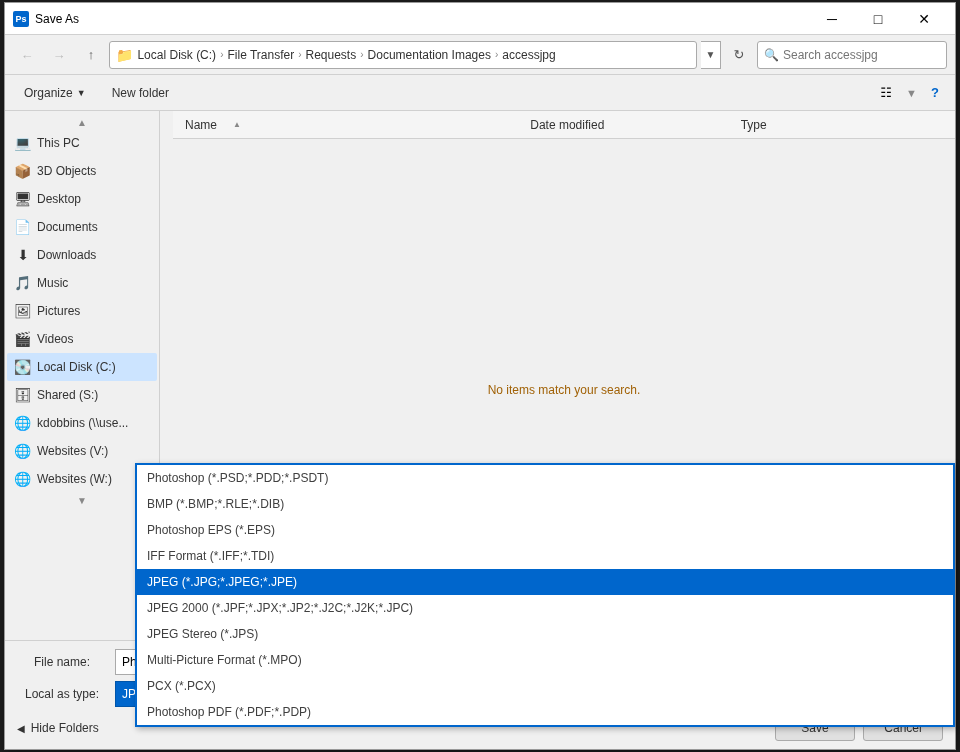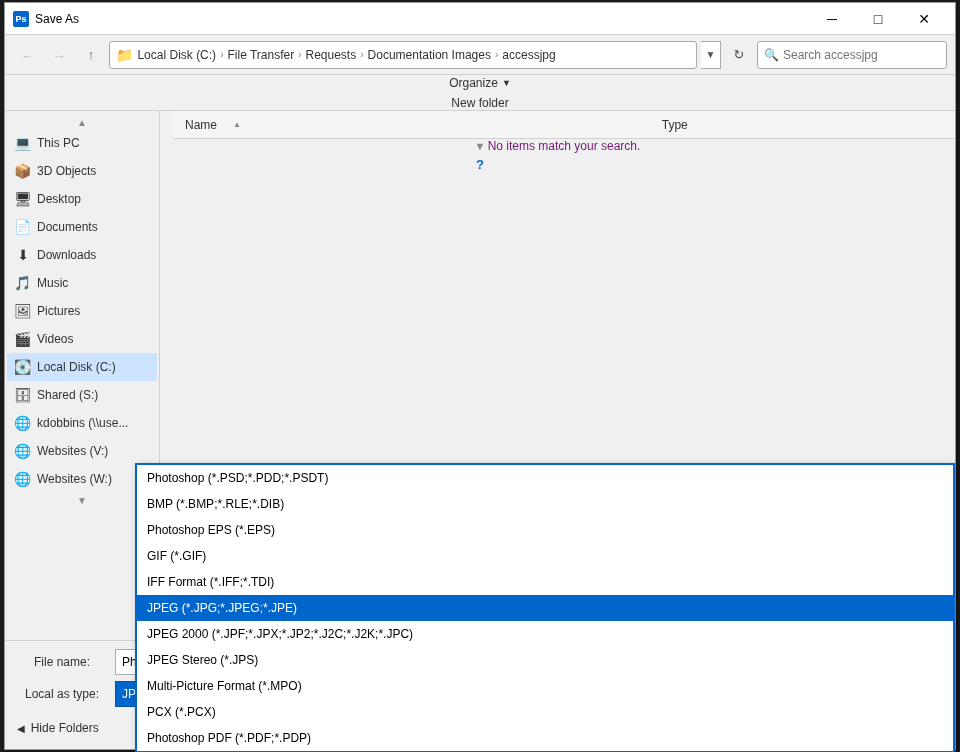--- a/index.html
+++ b/index.html
@@ -140,21 +140,20 @@
     
     .toolbar {
       background: #f0f0f0;
       height: 36px;
       display: flex;
       align-items: center;
       padding: 0 8px;
       gap: 4px;
       border-bottom: 1px solid #d0d0d0;
       flex-shrink: 0;
-      flex-direction: column;
     }
     .toolbar-btn {
       height: 26px;
       padding: 0 10px;
       background: transparent;
       border: 1px solid transparent;
       border-radius: 3px;
       cursor: pointer;
       display: flex; align-items: center; gap: 4px;
       font-size: 12px;
@@ -245,23 +244,23 @@
       height: 100%;
     }
     .col-name { flex: 2.5; }
     .col-date { flex: 1.5; }
     .col-type { flex: 1.5; }
     .col-size { flex: 1; }
     .col-sort-icon { font-size: 8px; color: #888; }
     .file-list-body {
       flex: 1;
       display: flex;
-      align-items: flex-start;
+      align-items: center;
       justify-content: center;
-      color: #701a75;
+      color: #a16207;
       font-size: 13px;
     }
 
     
     .bottom-section {
       background: #f0f0f0;
       border-top: 1px solid #d0d0d0;
       padding: 8px 12px;
       flex-shrink: 0;
     }
@@ -367,21 +366,21 @@
       z-index: 100;
       box-shadow: 2px 2px 6px rgba(0,0,0,0.3);
     }
     .dropdown-item {
       height: 26px;
       display: flex;
       align-items: center;
       padding: 0 10px;
       cursor: pointer;
       font-size: 12px;
-      color: #000000;
+      color: #404040;
       white-space: nowrap;
     }
     .dropdown-item.selected {
       background: #0066cc;
       color: white;
     }
 
     
     .sidebar::-webkit-scrollbar { width: 12px; }
     .sidebar::-webkit-scrollbar-track { background: #f0f0f0; }
@@ -512,20 +511,23 @@
       </div>
     </div>
 
     <div class="file-area">
 
       <div class="column-headers">
         <div class="col-header col-name">
           <span>Name</span>
           <span class="col-sort-icon">▲</span>
         </div>
+        <div class="col-header col-date">
+          <span>Date modified</span>
+        </div>
         <div class="col-header col-type">
           <span>Type</span>
         </div>
       </div>
 
       <div class="file-list-body">
         <span>No items match your search.</span>
       </div>
     </div>
   </div>
@@ -557,21 +559,20 @@
         <button class="action-btn">Save</button>
         <button class="action-btn">Cancel</button>
       </div>
     </div>
   </div>
 
   <div class="dropdown-overlay">
     <div class="dropdown-item">Photoshop (*.PSD;*.PDD;*.PSDT)</div>
     <div class="dropdown-item">BMP (*.BMP;*.RLE;*.DIB)</div>
     <div class="dropdown-item">Photoshop EPS (*.EPS)</div>
-    <div class="dropdown-item">GIF (*.GIF)</div>
     <div class="dropdown-item">IFF Format (*.IFF;*.TDI)</div>
     <div class="dropdown-item selected">JPEG (*.JPG;*.JPEG;*.JPE)</div>
     <div class="dropdown-item">JPEG 2000 (*.JPF;*.JPX;*.JP2;*.J2C;*.J2K;*.JPC)</div>
     <div class="dropdown-item">JPEG Stereo (*.JPS)</div>
     <div class="dropdown-item">Multi-Picture Format (*.MPO)</div>
     <div class="dropdown-item">PCX (*.PCX)</div>
     <div class="dropdown-item">Photoshop PDF (*.PDF;*.PDP)</div>
 
   </div>
 

